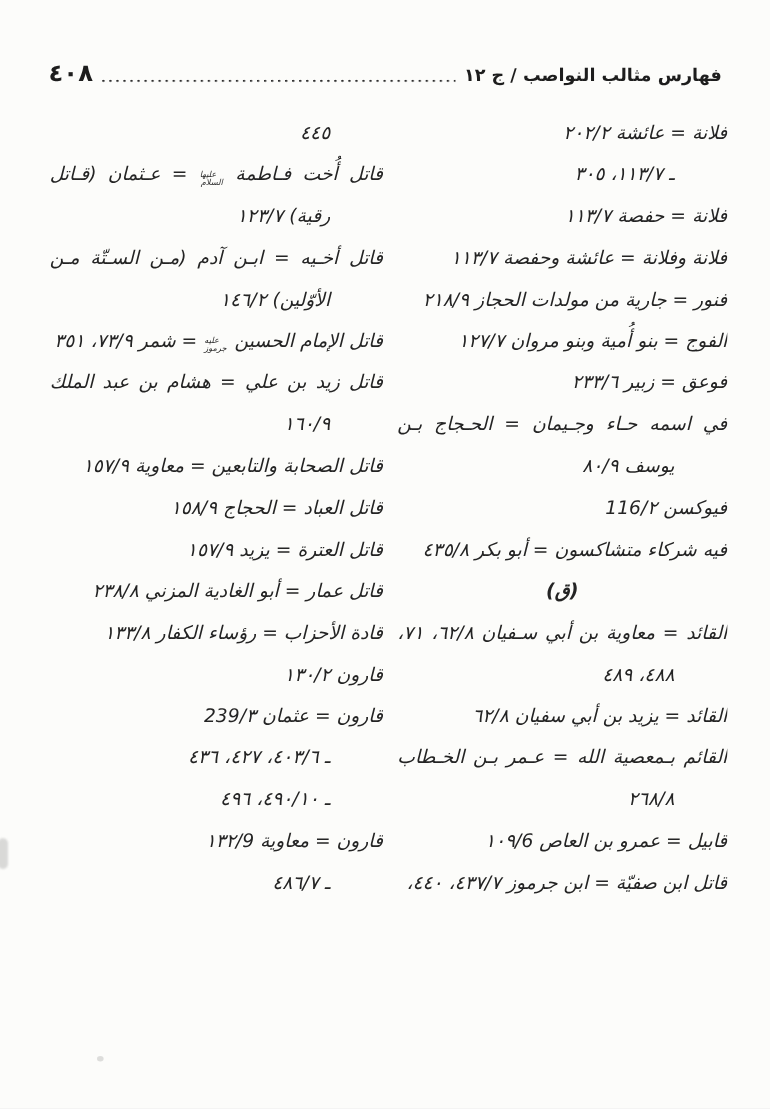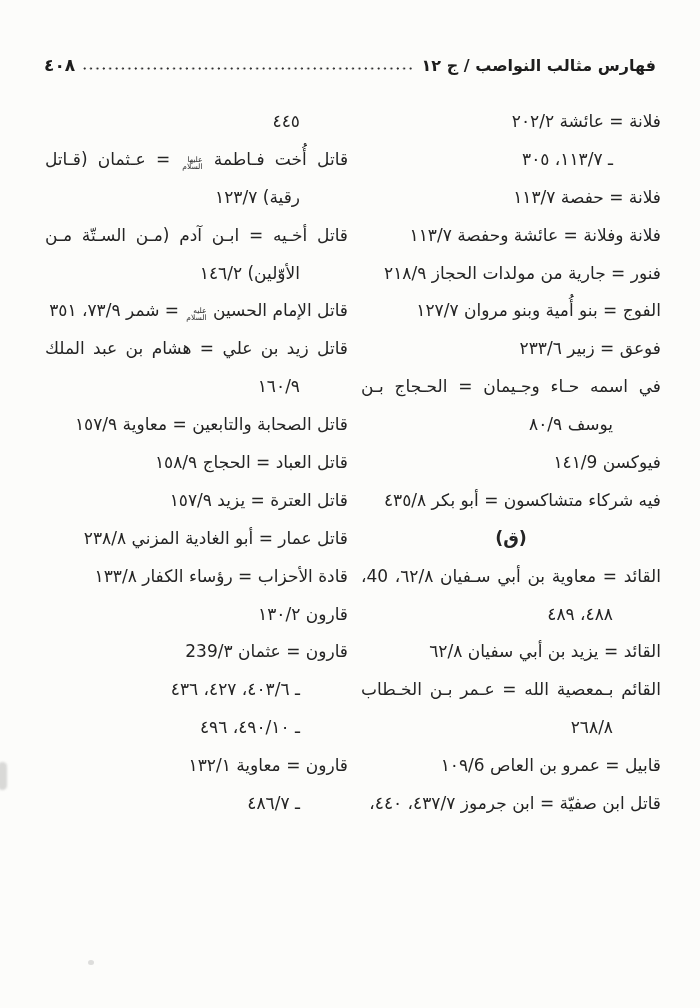--- a/index.html
+++ b/index.html
@@ -19,37 +19,37 @@
     display:flex;align-items:baseline;
     font-weight:bold;font-size:16px;color:#1d1d1d;
     letter-spacing:.2px;
   }
   .hdr .title{flex:none;}
   .hdr .leader{
     flex:1;height:3.4px;margin:0 8px 5px 8px;align-self:flex-end;
     background-image:radial-gradient(circle at 1.7px 1.7px,#2f2f2f 1.05px,rgba(0,0,0,0) 1.35px);
     background-size:6.4px 3.4px;background-repeat:repeat-x;
   }
-  .hdr .pagenum{flex:none;font-size:17px;}
+  .hdr .pagenum{flex:none;font-size:22px;}
   
-  .col{position:absolute;top:103px;font-size:17px;line-height:37.9px;}
+  .col{position:absolute;top:103px;font-size:17px;line-height:37.9px;font-style:italic;}
   .col-right{left:361px;width:300px;}
   .col-left{left:45px;width:303px;}
   .line{
     height:37.9px;white-space:nowrap;overflow:hidden;
     text-align:right;
   }
   .line.j{text-align:justify;text-align-last:justify;}
   .line.in{padding-right:48px;}
   .line.h{text-align:center;text-align-last:center;font-weight:bold;font-size:17.5px;padding-right:0;}
   
   .hon{
     display:inline-block;width:21px;
     font-size:7.5px;line-height:7px;
-    white-space:normal;text-align:right;
+    white-space:normal;text-align:left;
     vertical-align:-4px;color:#2c2c2c;
     margin:0 1px;
   }
   
   .smudge{
     position:absolute;left:-2px;top:762px;width:9px;height:28px;
     background:rgba(125,125,125,.28);border-radius:5px;filter:blur(1.2px);
   }
   .speck{
     position:absolute;left:88px;top:960px;width:6px;height:5px;
@@ -71,50 +71,50 @@
     <section class="col col-right" id="col-right">
         <div class="line">فلانة = عائشة ٢٠٢/٢</div>
         <div class="line in">ـ ١١٣/٧، ٣٠٥</div>
         <div class="line">فلانة = حفصة ١١٣/٧</div>
         <div class="line">فلانة وفلانة = عائشة وحفصة ١١٣/٧</div>
         <div class="line">فنور = جارية من مولدات الحجاز ٢١٨/٩</div>
         <div class="line">الفوج = بنو أُمية وبنو مروان ١٢٧/٧</div>
         <div class="line">فوعق = زبير ٢٣٣/٦</div>
         <div class="line j">في اسمه حـاء وجـيمان = الحـجاج بـن</div>
         <div class="line in">يوسف ٨٠/٩</div>
-        <div class="line">فيوكسن ١٤١/9</div>
+        <div class="line">فيوكسن 116/٢</div>
         <div class="line">فيه شركاء متشاكسون = أبو بكر ٤٣٥/٨</div>
         <div class="line h">(ق)</div>
-        <div class="line j">القائد = معاوية بن أبي سـفيان ٦٢/٨، 40،</div>
+        <div class="line j">القائد = معاوية بن أبي سـفيان ٦٢/٨، ٧١،</div>
         <div class="line in">٤٨٨، ٤٨٩</div>
         <div class="line">القائد = يزيد بن أبي سفيان ٦٢/٨</div>
         <div class="line j">القائم بـمعصية الله = عـمر بـن الخـطاب</div>
         <div class="line in">٢٦٨/٨</div>
         <div class="line">قابيل = عمرو بن العاص ١٠٩/6</div>
         <div class="line">قاتل ابن صفيّة = ابن جرموز ٤٣٧/٧، ٤٤٠،</div>
       </section>
     <section class="col col-left" id="col-left">
         <div class="line in">٤٤٥</div>
         <div class="line j"><span>قاتل أُخت فـاطمة </span><span class="hon">عليها السلام</span><span> = عـثمان (قـاتل</span></div>
         <div class="line in">رقية) ١٢٣/٧</div>
         <div class="line j">قاتل أخـيه = ابـن آدم (مـن السـتّة مـن</div>
         <div class="line in">الأوّلين) ١٤٦/٢</div>
-        <div class="line"><span>قاتل الإمام الحسين </span><span class="hon">عليه السلام</span><span> = شمر ٧٣/٩، ٣٥١</span></div>
+        <div class="line"><span>قاتل الإمام الحسين </span><span class="hon">عليه جرموز</span><span> = شمر ٧٣/٩، ٣٥١</span></div>
         <div class="line j">قاتل زيد بن علي = هشام بن عبد الملك</div>
         <div class="line in">١٦٠/٩</div>
         <div class="line">قاتل الصحابة والتابعين = معاوية ١٥٧/٩</div>
         <div class="line">قاتل العباد = الحجاج ١٥٨/٩</div>
         <div class="line">قاتل العترة = يزيد ١٥٧/٩</div>
         <div class="line">قاتل عمار = أبو الغادية المزني ٢٣٨/٨</div>
         <div class="line">قادة الأحزاب = رؤساء الكفار ١٣٣/٨</div>
         <div class="line">قارون ١٣٠/٢</div>
         <div class="line">قارون = عثمان 239/٣</div>
         <div class="line in">ـ ٤٠٣/٦، ٤٢٧، ٤٣٦</div>
         <div class="line in">ـ ٤٩٠/١٠، ٤٩٦</div>
-        <div class="line">قارون = معاوية ١٣٢/١</div>
+        <div class="line">قارون = معاوية ١٣٢/9</div>
         <div class="line in">ـ ٤٨٦/٧</div>
       </section>
   </main>
 
   <div class="smudge"></div>
   <div class="speck"></div>
 
 </div>
 
 </body></html>

